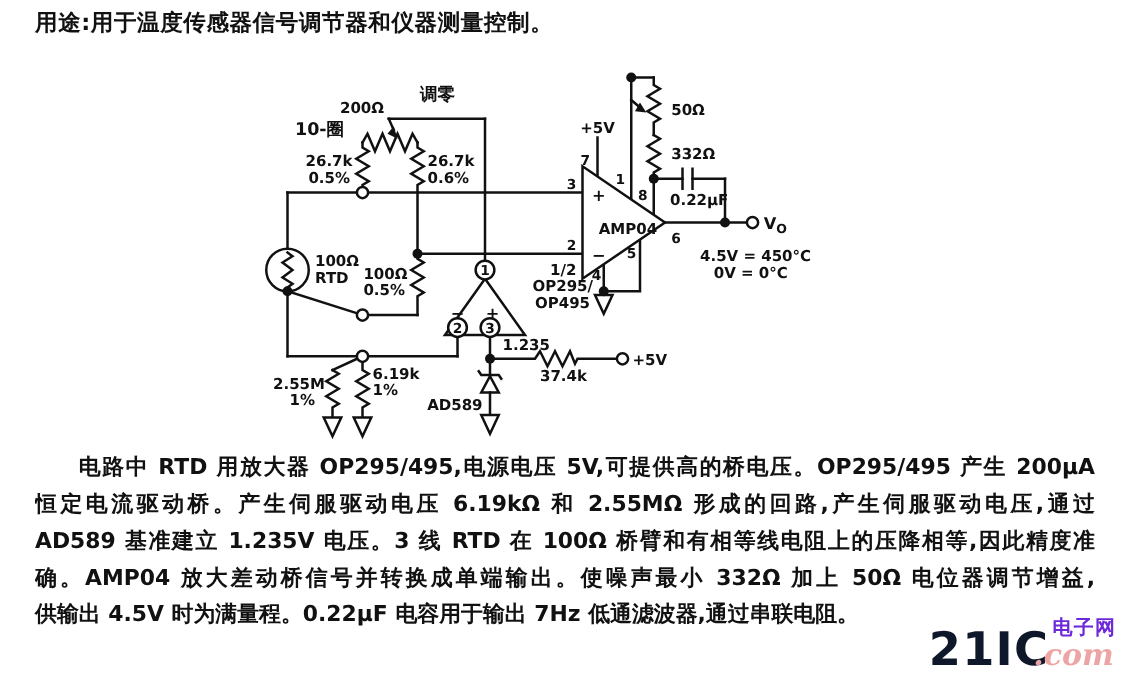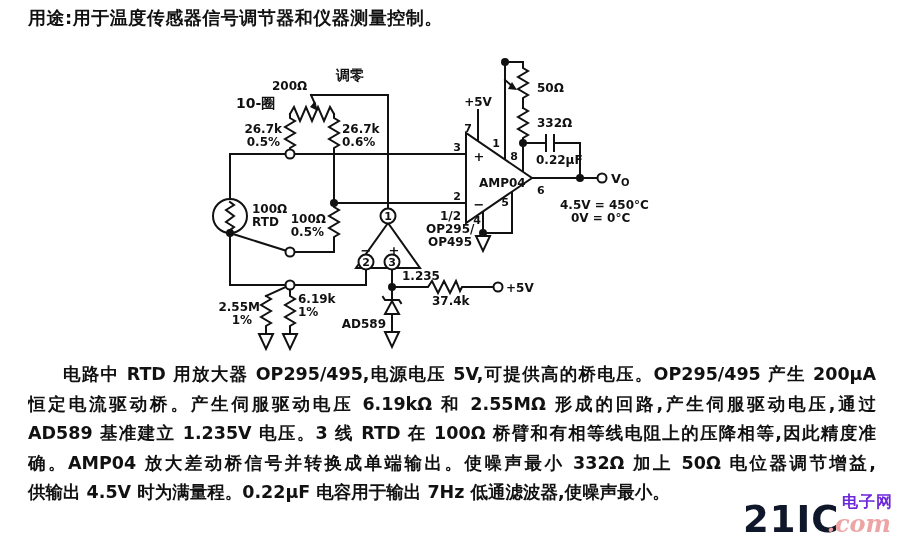--- a/index.html
+++ b/index.html
@@ -191,20 +191,20 @@
     <text class="lbl" x="560" y="209">4.5V = 450°C</text>
     <text class="lbl" x="571" y="222">0V = 0°C</text>
   </g>
 </svg>
 
 <div class="para">
   <div class="ln justify first">电路中 RTD 用放大器 OP295/495,电源电压 5V,可提供高的桥电压。OP295/495 产生 200μA</div>
   <div class="ln justify">恒定电流驱动桥。产生伺服驱动电压 6.19kΩ 和 2.55MΩ 形成的回路,产生伺服驱动电压,通过</div>
   <div class="ln justify">AD589 基准建立 1.235V 电压。3 线 RTD 在 100Ω 桥臂和有相等线电阻上的压降相等,因此精度准</div>
   <div class="ln justify">确。AMP04 放大差动桥信号并转换成单端输出。使噪声最小 332Ω 加上 50Ω 电位器调节增益,</div>
-  <div class="ln">供输出 4.5V 时为满量程。0.22μF 电容用于输出 7Hz 低通滤波器,使噪声最小。</div>
+  <div class="ln">供输出 4.5V 时为满量程。0.22μF 电容用于输出 7Hz 低通滤波器,通过串联电阻。</div>
 </div>
 
 <div class="wm">
   <span class="brand">21IC</span>
   <span class="cn">电子网</span>
   <span class="com">.com</span>
 </div>
 
 </body></html>

